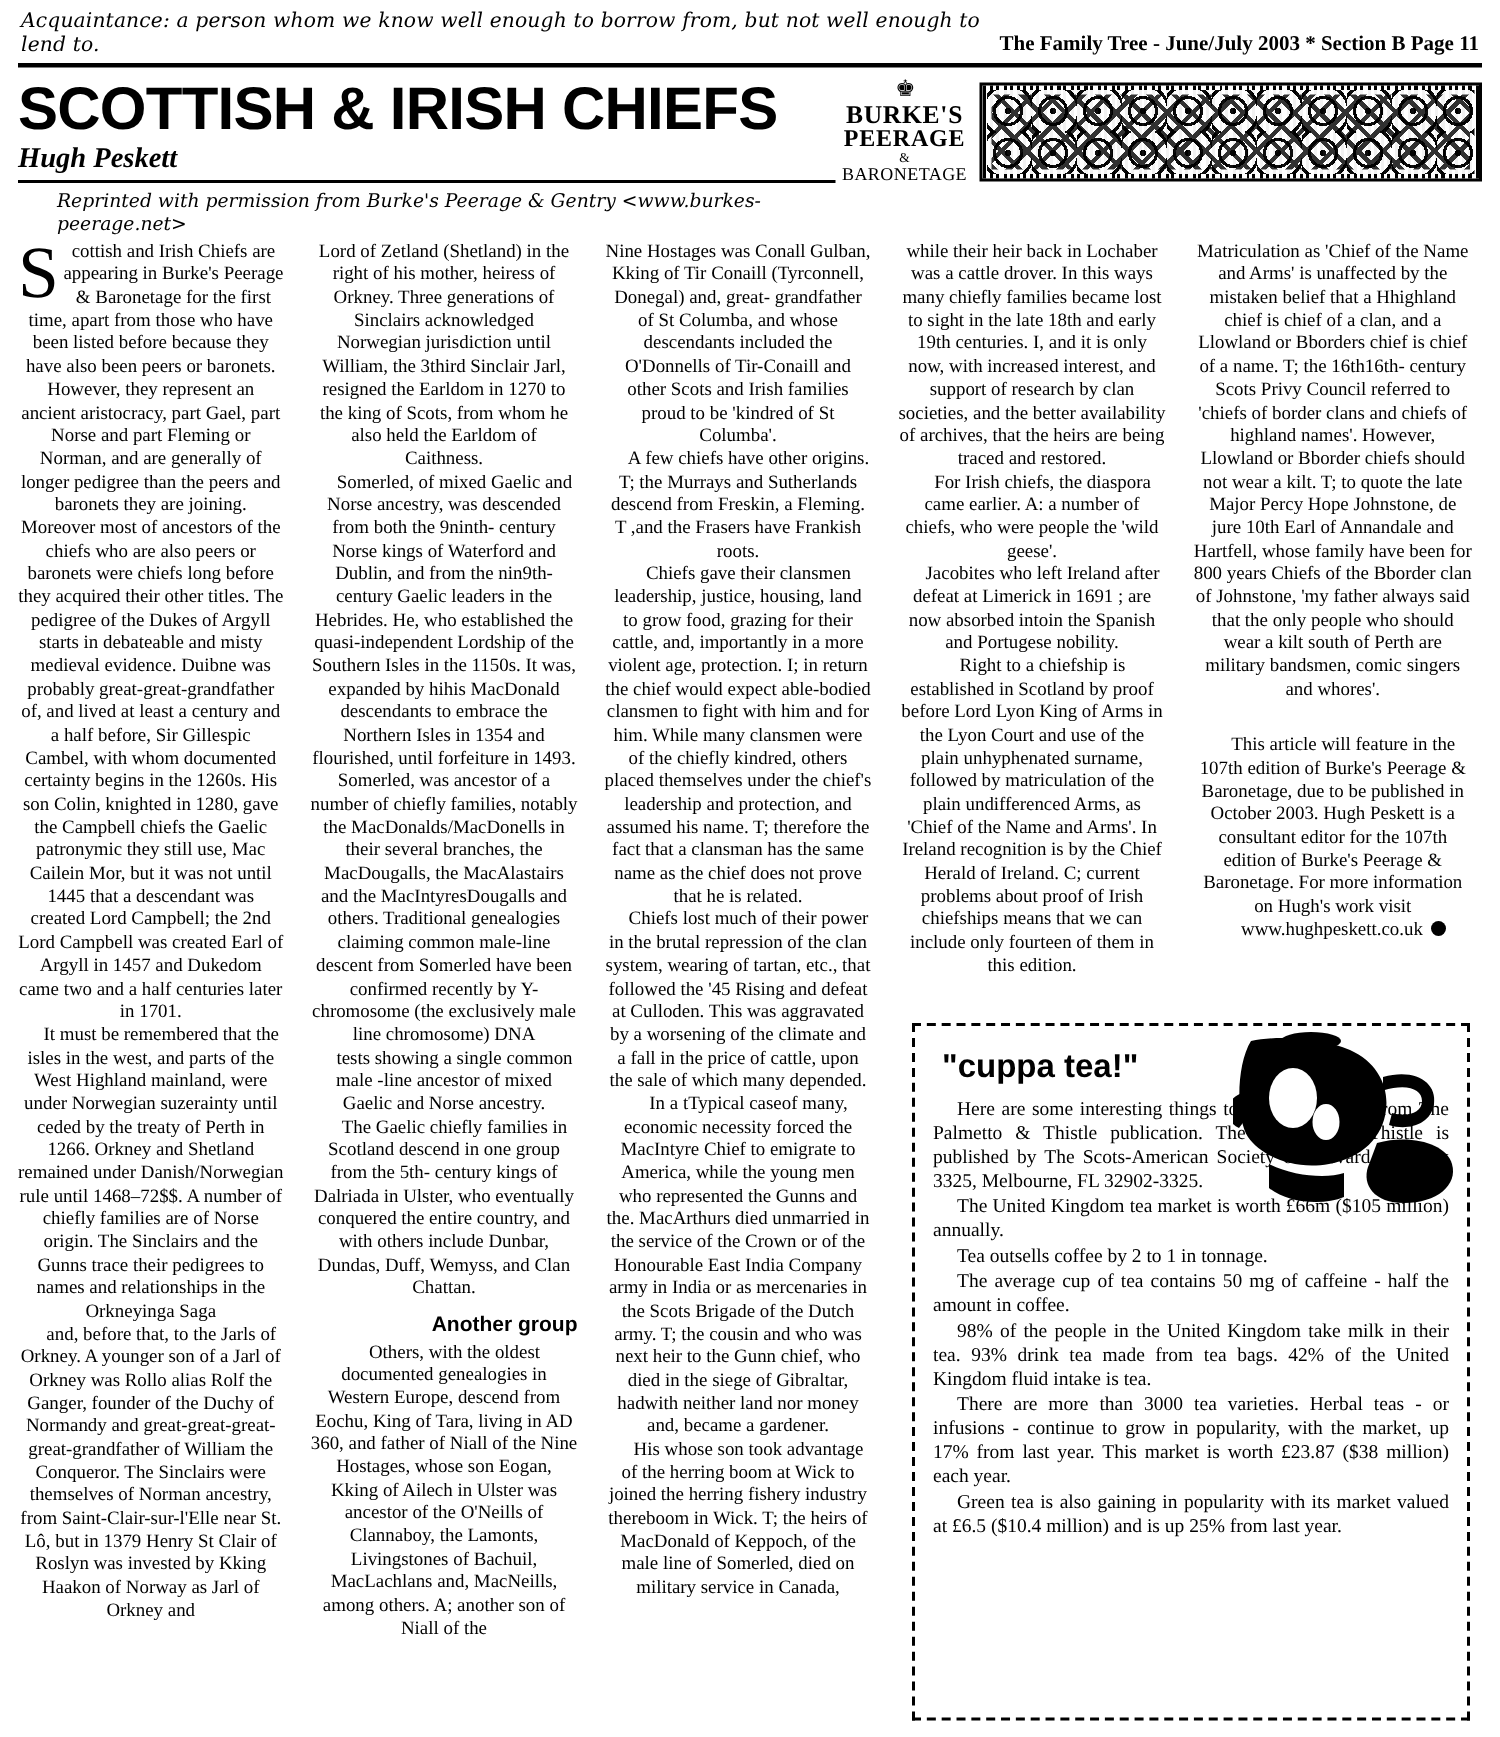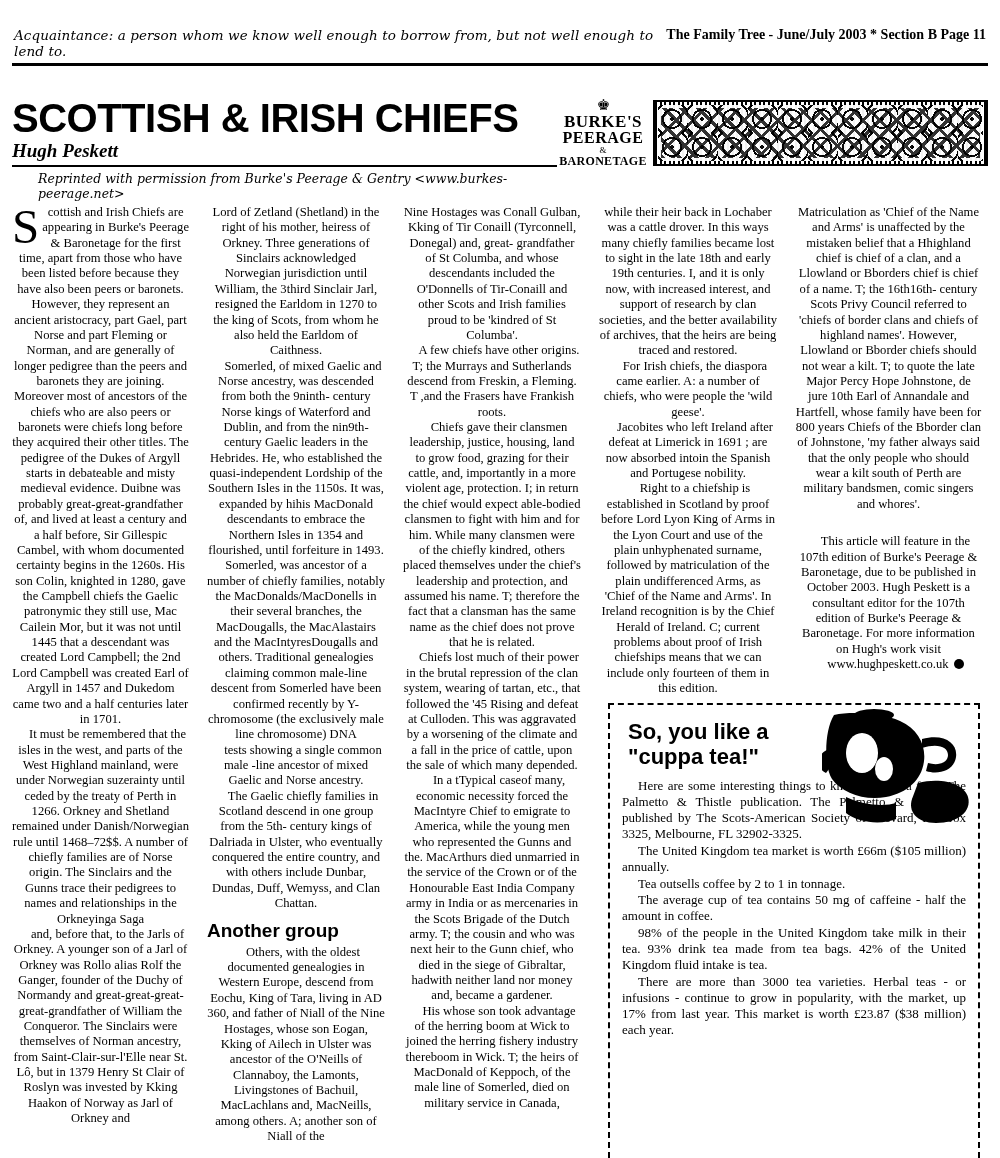--- a/index.html
+++ b/index.html
@@ -18,24 +18,23 @@
   .page {
     width: 1000px;
     height: 1158px;
     position: relative;
     padding: 0;
     box-sizing: border-box;
   }
   
   .masthead {
     display: flex;
-    align-items: flex-start;
+    align-items: flex-end;
     justify-content: space-between;
     padding: 6px 14px 2px 14px;
-    margin-top: 21px;
   }
   .masthead-quote {
     font-family: "DejaVu Serif", serif;
     font-style: italic;
     font-size: 13.5px;
     letter-spacing: .1px;
   }
   .masthead-issue {
     font-family: "Liberation Serif", serif;
     font-weight: bold;
@@ -46,21 +45,20 @@
     height: 3px;
     background: #000;
     margin: 2px 12px 0 12px;
   }
   
   .titleblock {
     display: flex;
     align-items: flex-start;
     padding: 4px 12px 0 12px;
     position: relative;
-    margin-top: 24px;
   }
   .title-left {
     flex: 0 0 545px;
   }
   h1.headline {
     font-family: "Liberation Sans", sans-serif;
     font-size: 40px;
     font-weight: bold;
     letter-spacing: -0.5px;
     margin: 4px 0 2px 0;
@@ -97,21 +95,21 @@
     font-family: "Liberation Serif", serif;
     line-height: 1.0;
   }
   .crown {
     font-size: 15px;
     letter-spacing: -1px;
   }
   .burkes-l1 { font-size: 17px; font-weight: bold; letter-spacing: .5px;}
   .burkes-l2 { font-size: 16px; font-weight: bold; letter-spacing: .5px;}
   .burkes-l3 { font-size: 9px; }
-  .burkes-l4 { font-size: 12px; font-weight: bold; letter-spacing: .3px;}
+  .burkes-l4 { font-size: 12px; font-weight: normal; letter-spacing: .3px;}
   .celtic-band {
     flex: 1 1 auto;
     height: 62px;
     margin-left: 4px;
     margin-top: 2px;
     border: 2px solid #000;
     background:
       repeating-linear-gradient(90deg,
         #000 0px, #000 2px, #fff 2px, #fff 5px,
         #000 5px, #000 7px, #fff 7px, #fff 9px),
@@ -166,22 +164,22 @@
     float: left;
     font-family: "Liberation Serif", serif;
     font-size: 49px;
     line-height: 0.82;
     padding: 2px 3px 0 0;
     font-weight: normal;
   }
   .subhead {
     font-family: "Liberation Sans", sans-serif;
     font-weight: bold;
-    font-size: 19px;
-    text-align: left;
+    font-size: 14px;
+    text-align: right;
     margin: 7px 0 3px 0;
   }
   .end-dot {
     display: inline-block;
     width: 10px; height: 10px;
     background: #000;
     border-radius: 50%;
     vertical-align: -1px;
     margin-left: 5px;
   }
@@ -302,26 +300,26 @@
       <path d="M12,6 C30,2 60,4 78,12 C96,20 104,36 102,52 C100,70 86,84 64,88 C42,92 20,84 10,70 C2,58 2,22 12,6 Z" fill="#000"></path>
       <path d="M100,30 C122,24 136,34 134,48 C132,62 116,66 104,62 L106,54 C116,57 126,54 126,46 C126,38 116,34 100,39 Z" fill="#000"></path>
       <path d="M8,40 C-6,44 -8,58 4,64 L10,56 C4,53 4,47 10,46 Z" fill="#000"></path>
       <ellipse cx="52" cy="6" rx="20" ry="6" fill="#000"></ellipse>
       <path d="M96,74 C118,68 142,74 146,88 C150,102 136,114 114,114 C94,114 86,102 90,90 Z" fill="#000"></path>
       <path d="M24,88 C40,96 62,98 74,94 L74,110 C60,116 36,114 24,104 Z" fill="#000"></path>
       <ellipse cx="40" cy="44" rx="16" ry="20" fill="#fff"></ellipse>
       <ellipse cx="62" cy="60" rx="9" ry="12" fill="#fff"></ellipse>
     </svg>
     <div class="teabox-head">
-      <div>So, you like a</div>
       <div>"cuppa tea!"</div>
     </div>
     <div class="teabody">
       <p>Here are some interesting things to know about tea from The Palmetto &amp; Thistle publication. The Palmetto &amp; Thistle is published by The Scots-American Society of Brevard, PO Box 3325, Melbourne, FL 32902-3325.</p>
       <p>The United Kingdom tea market is worth £66m ($105 million) annually.</p>
       <p>Tea outsells coffee by 2 to 1 in tonnage.</p>
       <p>The average cup of tea contains 50 mg of caffeine - half the amount in coffee.</p>
       <p>98% of the people in the United Kingdom take milk in their tea. 93% drink tea made from tea bags. 42% of the United Kingdom fluid intake is tea.</p>
       <p>There are more than 3000 tea varieties. Herbal teas - or infusions - continue to grow in popularity, with the market, up 17% from last year.  This market is worth £23.87 ($38 million) each year.</p>
+      <p>Green tea is also gaining in popularity with its market valued at £6.5 ($10.4 million) and is up 25% from last year.</p>
     </div>
   </div>
 
 </div>
 
 </body></html>

